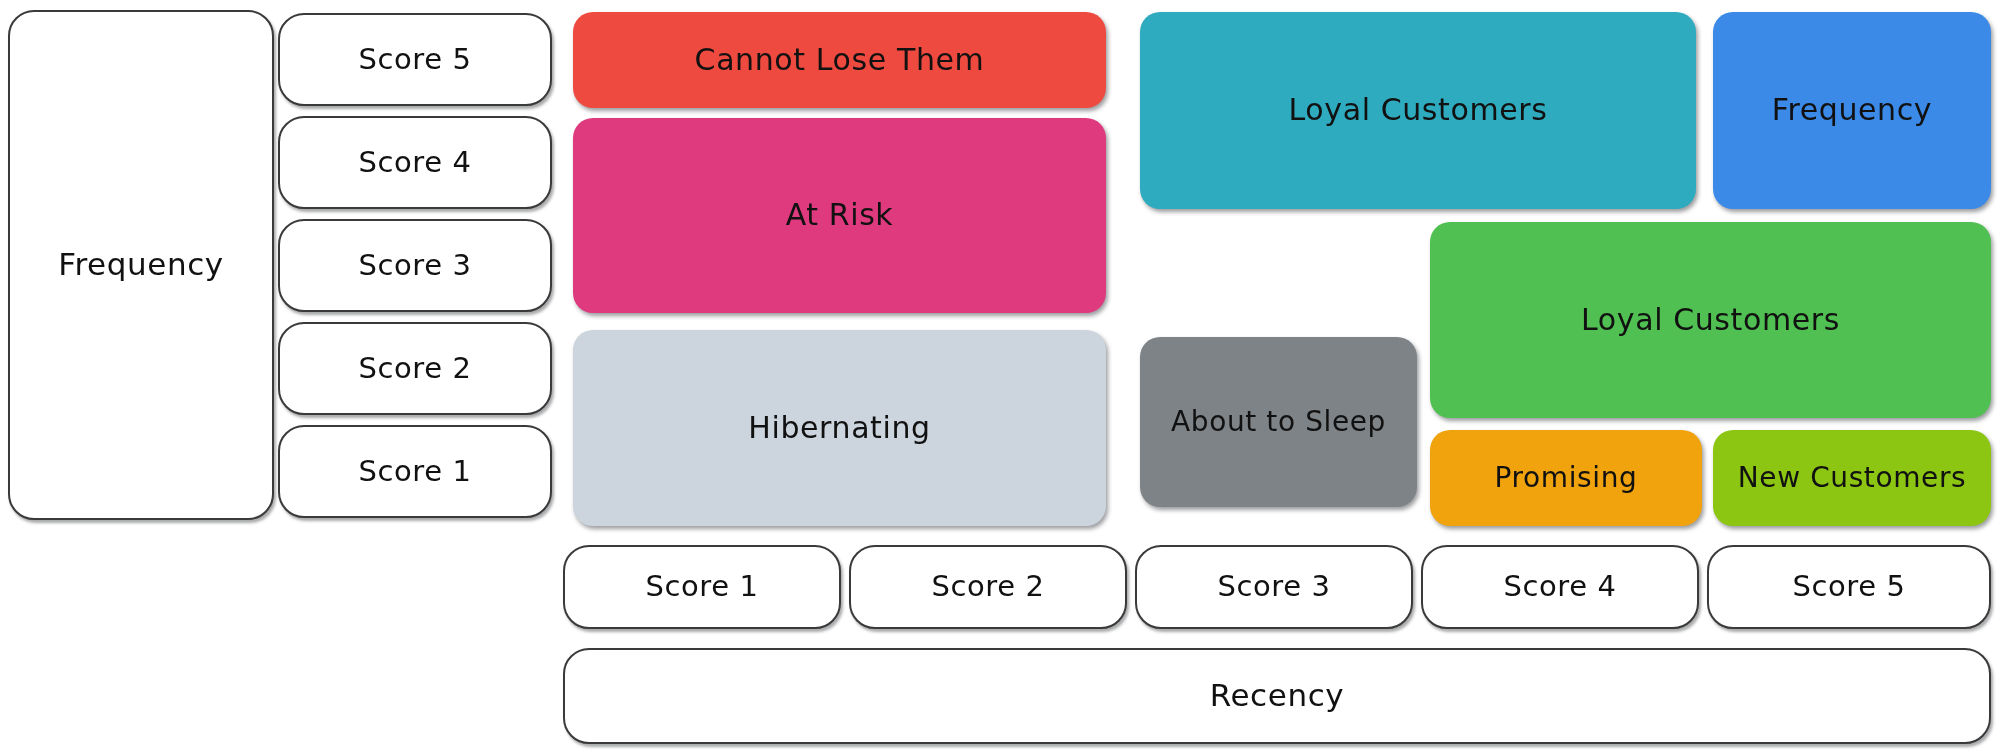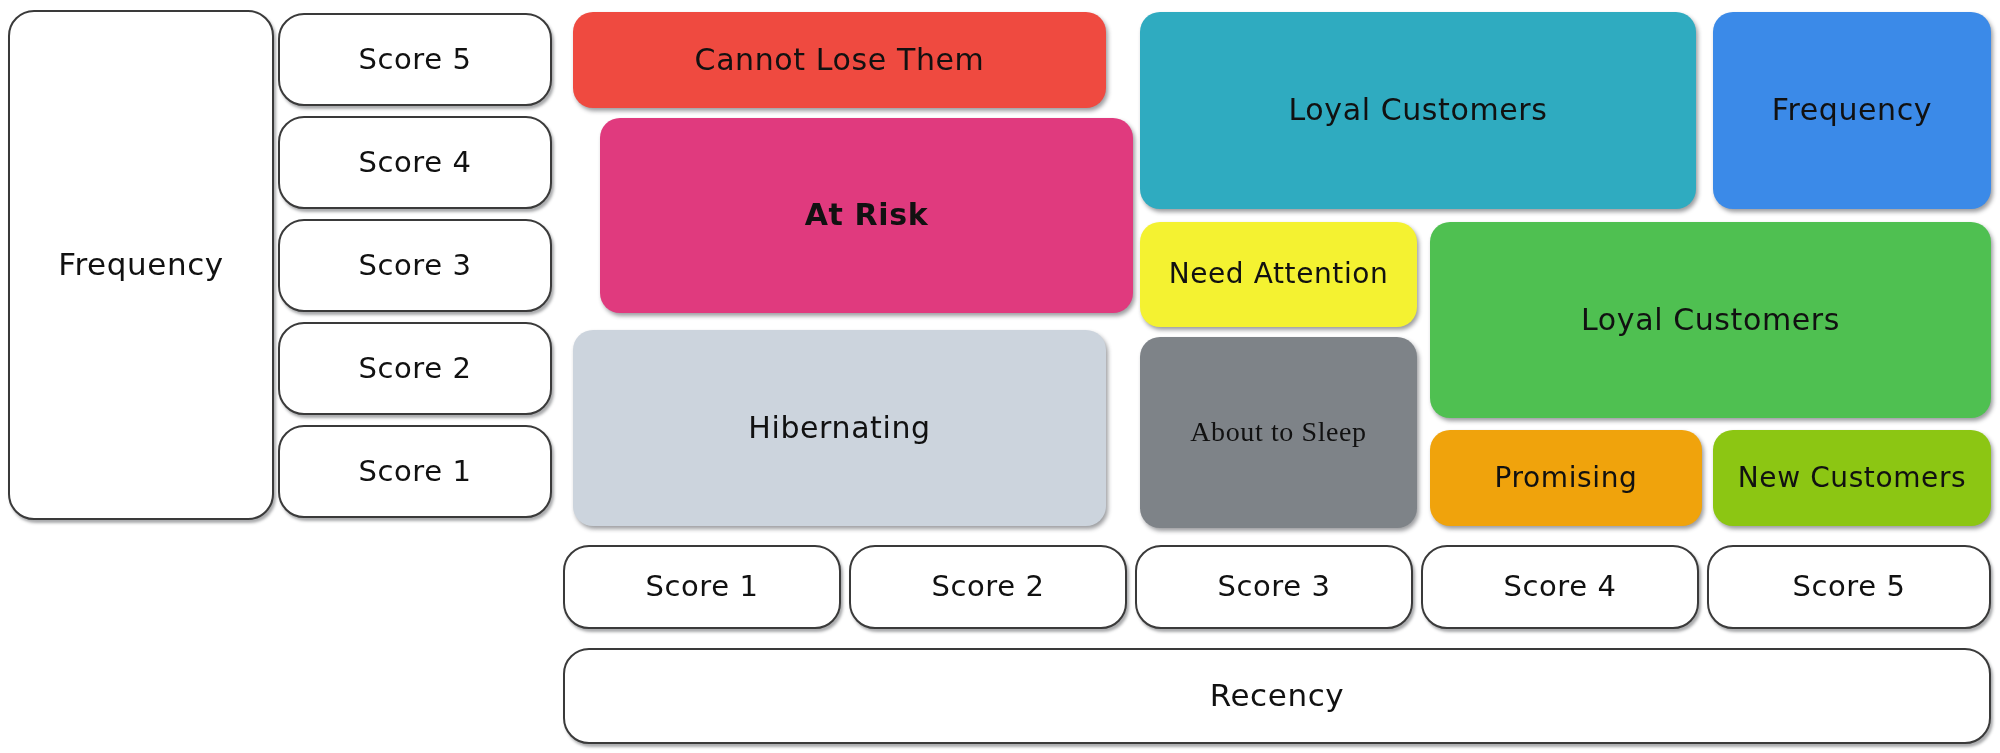--- a/index.html
+++ b/index.html
@@ -96,45 +96,42 @@
     <span class="label">Score 2</span>
   </div>
   <div class="box plain j2" style="left:278px; top:425px; width:274px; height:93px;">
     <span class="label">Score 1</span>
   </div>
 
   <div class="box seg j1 seg-label" style="left:573px; top:12px; width:533px; height:96px; background:#ef4a40;">
     <span class="label">Cannot Lose Them</span>
   </div>
 
-  <div class="box seg j2 seg-label" style="left:600px; top:118px; width:533px; height:195px; background:#e03a7e;font-weight:bold;">
+  <div class="box seg j2 seg-label" style="left:573px; top:118px; width:533px; height:195px; background:#e03a7e;">
     <span class="label">At Risk</span>
   </div>
 
   <div class="box seg j3 seg-label" style="left:1140px; top:12px; width:556px; height:197px; background:#2fabc0;">
     <span class="label">Loyal Customers</span>
   </div>
 
   <div class="box seg j4 seg-label" style="left:1713px; top:12px; width:278px; height:197px; background:#3b8ae8;">
     <span class="label">Frequency</span>
   </div>
 
-  <div class="box seg j1 small-seg-label" style="left:1140px; top:222px; width:277px; height:105px; background:#f4f231;">
-    <span class="label">Need Attention</span>
-  </div>
 
   <div class="box seg j2 seg-label" style="left:1430px; top:222px; width:561px; height:196px; background:#4fc051;">
     <span class="label">Loyal Customers</span>
   </div>
 
   <div class="box seg j3 seg-label" style="left:573px; top:330px; width:533px; height:196px; background:#ccd4dd;">
     <span class="label">Hibernating</span>
   </div>
 
-  <div class="box seg j4 small-seg-label" style="left:1140px; top:337px; width:277px; height:191px; background:#7e8388;font-family:Liberation Serif, serif;">
+  <div class="box seg j4 small-seg-label" style="left:1140px; top:337px; width:277px; height:170px; background:#7e8388;">
     <span class="label">About to Sleep</span>
   </div>
 
   <div class="box seg j1 small-seg-label" style="left:1430px; top:430px; width:272px; height:96px; background:#f0a30c;">
     <span class="label">Promising</span>
   </div>
 
   <div class="box seg j2 small-seg-label" style="left:1713px; top:430px; width:278px; height:96px; background:#8cc613;">
     <span class="label">New Customers</span>
   </div>

